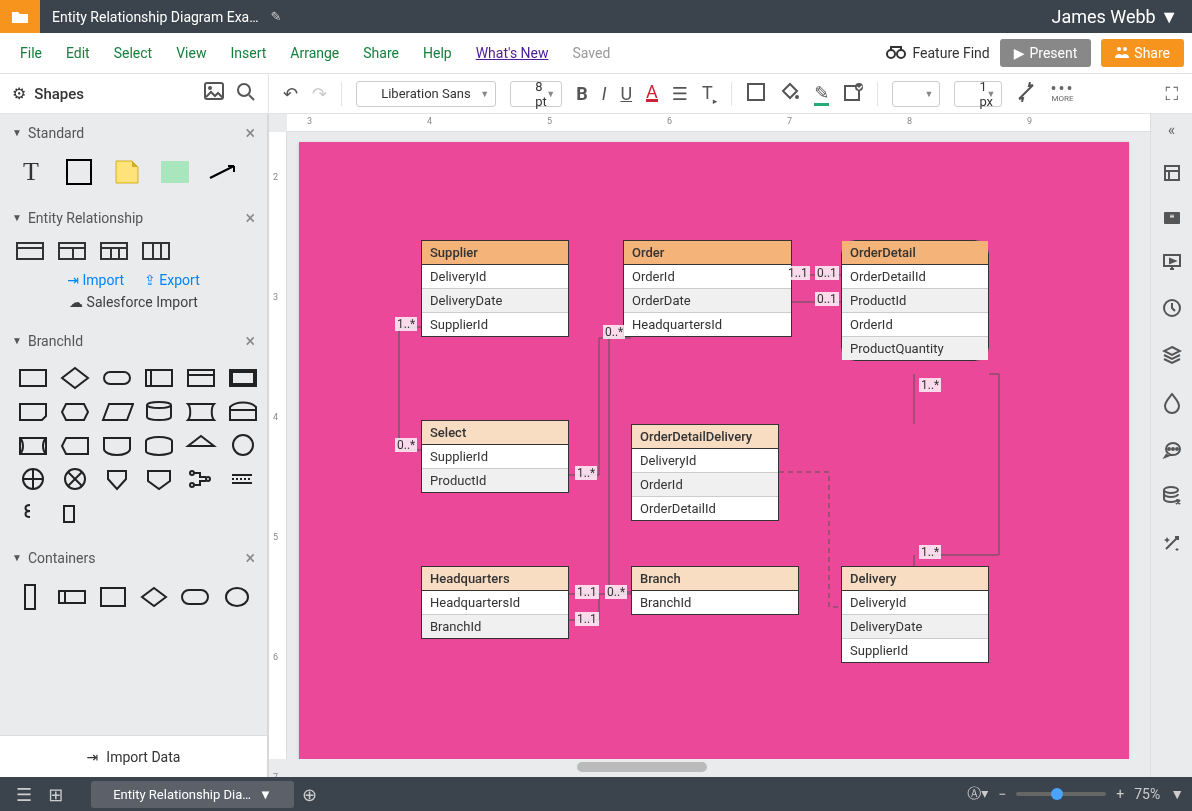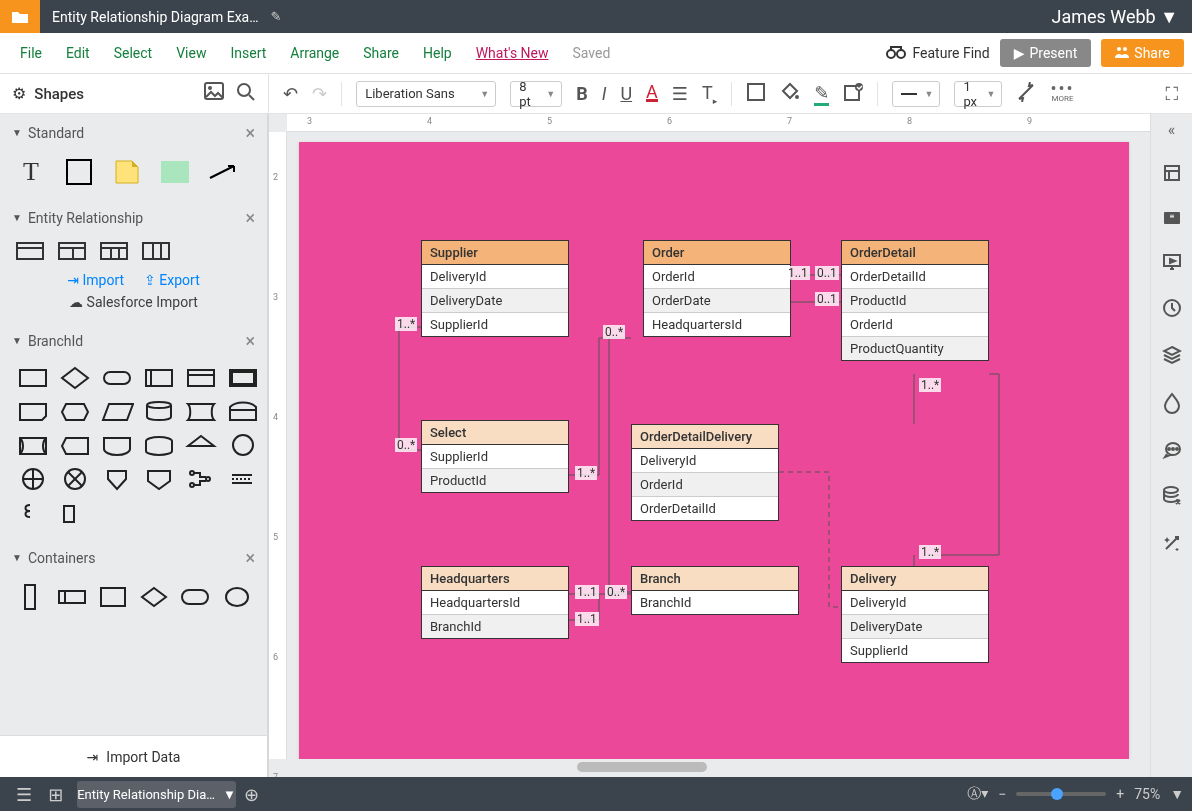--- a/index.html
+++ b/index.html
@@ -4,36 +4,36 @@
 <style>
 *{box-sizing:border-box;margin:0;padding:0;font-family:-apple-system,BlinkMacSystemFont,"Segoe UI",Roboto,sans-serif}
 body{width:1192px;height:811px;overflow:hidden;background:#fff;color:#333;font-size:13px}
 .titlebar{height:33px;background:#3b444c;display:flex;align-items:center;color:#fff}
 .folder-icon{width:40px;height:33px;background:#f7941e;display:flex;align-items:center;justify-content:center}
 .doc-title{padding:0 12px;font-size:14px}
 .edit-icon{color:#ccc;cursor:pointer}
 .user{margin-left:auto;padding:0 14px;font-size:18px;cursor:pointer}
 .menubar{height:41px;display:flex;align-items:center;padding:0 8px;border-bottom:1px solid #e3e3e3}
 .menu-item{padding:6px 12px;font-size:14px;color:#15803d;cursor:pointer}
-.menu-item.link{color:#be185d;text-decoration:underline}
+.menu-item.link{color:#4c1d95;text-decoration:underline}
 .menu-item.muted{color:#999}
 .menubar-right{margin-left:auto;display:flex;align-items:center;gap:10px}
 .feature-find{display:flex;align-items:center;gap:6px;font-size:14px;cursor:pointer}
 .btn{padding:6px 14px;border-radius:3px;font-size:14px;cursor:pointer;display:flex;align-items:center;gap:5px;border:none}
 .btn-present{background:#888;color:#fff}
 .btn-share{background:#f7941e;color:#fff}
 .toolbar{height:40px;border-bottom:1px solid #e3e3e3;display:flex;align-items:stretch}
 .tb-left{width:269px;display:flex;align-items:center;padding:0 12px;border-right:1px solid #e3e3e3}
 .gear{font-size:16px;margin-right:8px}
 .shapes-label{font-size:15px;font-weight:500}
 .tb-left-icons{margin-left:auto;display:flex;gap:12px;font-size:18px;color:#555}
 .tb-main{flex:1;display:flex;align-items:center;padding:0 14px;gap:14px}
 .tb-icon{color:#555;font-size:18px;cursor:pointer}
 .tb-sep{width:1px;height:24px;background:#e3e3e3}
-.tb-select{height:26px;border:1px solid #ccc;border-radius:3px;background:#fff;padding:0 22px 0 8px;font-size:13px;position:relative;display:flex;align-items:center;cursor:pointer}
+.tb-select{height:26px;border:1px solid #ccc;border-radius:3px;background:#fff;padding:0 22px 0 24px;font-size:13px;position:relative;display:flex;align-items:center;cursor:pointer}
 .tb-select::after{content:"▼";position:absolute;right:6px;font-size:9px;color:#888}
 .tb-more{display:flex;flex-direction:column;align-items:center;font-size:8px;color:#666;cursor:pointer}
 .tb-more-dots{font-size:18px;letter-spacing:2px;line-height:10px}
 .main{display:flex;height:663px}
 .sidebar{width:269px;background:#eaebec;display:flex;flex-direction:column;overflow:hidden;border-right:2px solid #d8d8d8}
 .side-section-hdr{display:flex;align-items:center;padding:8px 12px;font-size:14px;color:#555;cursor:pointer}
 .side-section-hdr .tri{font-size:10px;margin-right:6px}
 .side-section-hdr .x{margin-left:auto;font-size:18px;color:#888}
 .side-body{padding:6px 16px 12px}
 .std-row{display:flex;gap:18px;align-items:center}
@@ -61,21 +61,21 @@
 .entity .row:last-child{border-bottom:none}
 .edge-label{position:absolute;font-size:12px;color:#333;background:rgba(255,255,255,0.8);padding:0 2px}
 .right-panel{width:42px;background:#eaebec;border-left:1px solid #ddd;display:flex;flex-direction:column;align-items:center;padding-top:6px;gap:24px}
 .right-panel .chev{font-size:16px;color:#666;cursor:pointer}
 .right-panel .ricon{color:#555;cursor:pointer}
 .hscroll{position:absolute;left:18px;right:0;bottom:0;height:18px;background:#eaebec}
 .hscroll-track{position:absolute;left:0;right:0;top:3px;height:10px}
 .hscroll-thumb{position:absolute;left:290px;width:130px;top:0;height:10px;background:#bbb;border-radius:5px}
 .bottombar{height:34px;background:#3b444c;display:flex;align-items:center;color:#fff;padding:0 8px}
 .bb-icon{padding:0 8px;font-size:18px;cursor:pointer;color:#ccc}
-.page-tab{background:#5c6169;padding:6px 0;border-radius:3px;display:flex;align-items:center;gap:8px;font-size:13px;margin-left:6px;cursor:pointer}
+.page-tab{background:#5c6169;padding:6px 22px;border-radius:3px;display:flex;align-items:center;gap:8px;font-size:13px;margin-left:20px;cursor:pointer}
 .zoom{margin-left:auto;display:flex;align-items:center;gap:10px;font-size:14px;color:#ccc}
 .zoom-slider{width:90px;height:4px;background:#666;border-radius:2px;position:relative}
 .zoom-thumb{position:absolute;left:35px;top:-4px;width:12px;height:12px;border-radius:50%;background:#4aa3ff}
 svg.fcshp{stroke:#222;stroke-width:2;fill:none}
 </style>
 </head>
 <body>
 
 <div class="titlebar">
   <div class="folder-icon">
@@ -481,27 +481,27 @@
             <polyline points="270,478 300,478 300,452" fill="none" stroke="#555" stroke-width="1"></polyline>
             <polyline points="615,413 615,424" fill="none" stroke="#555" stroke-width="1"></polyline>
             <polyline points="690,232 700,232 700,413 630,413" fill="none" stroke="#555" stroke-width="1"></polyline>
           </svg>
       <div class="entity" style="left: 122px; top: 98px; width: 148px;">
             <div class="hdr" style="background: rgb(243, 179, 121);">Supplier</div>
             <div class="row">DeliveryId</div>
             <div class="row alt">DeliveryDate</div>
             <div class="row">SupplierId</div>
           </div>
-          <div class="entity" style="left: 344px; top: 98px; width: 148px;">
+          <div class="entity" style="left: 324px; top: 98px; width: 169px;">
             <div class="hdr" style="background: rgb(243, 179, 121);">Order</div>
             <div class="row">OrderId</div>
             <div class="row alt">OrderDate</div>
             <div class="row">HeadquartersId</div>
           </div>
-          <div class="entity" style="left: 542px; top: 98px; width: 148px;">
+          <div class="entity" style="left: 542px; top: 98px; width: 148px; border-radius: 14px;">
             <div class="hdr" style="background: rgb(243, 179, 121);">OrderDetail</div>
             <div class="row">OrderDetailId</div>
             <div class="row alt">ProductId</div>
             <div class="row">OrderId</div>
             <div class="row alt">ProductQuantity</div>
           </div>
           <div class="entity" style="left: 122px; top: 278px; width: 148px;">
             <div class="hdr" style="background: rgb(248, 221, 195);">Select</div>
             <div class="row">SupplierId</div>
             <div class="row alt">ProductId</div>

